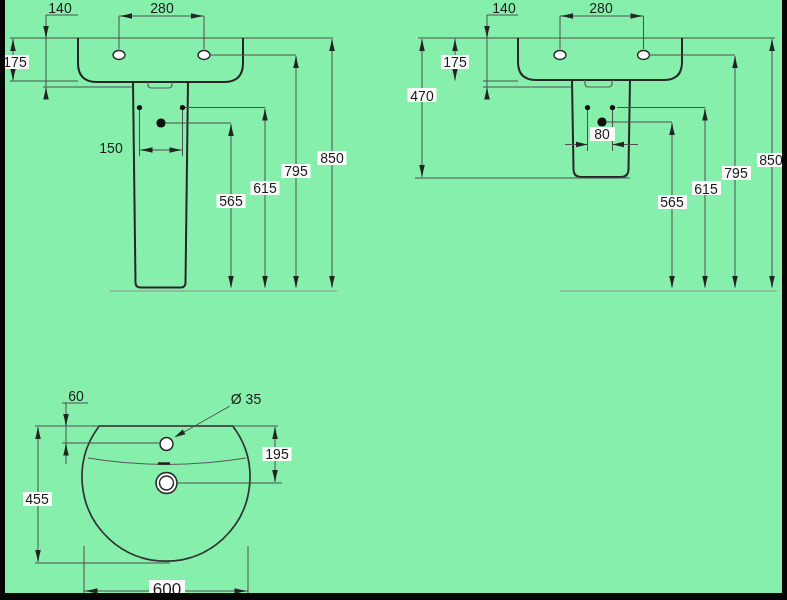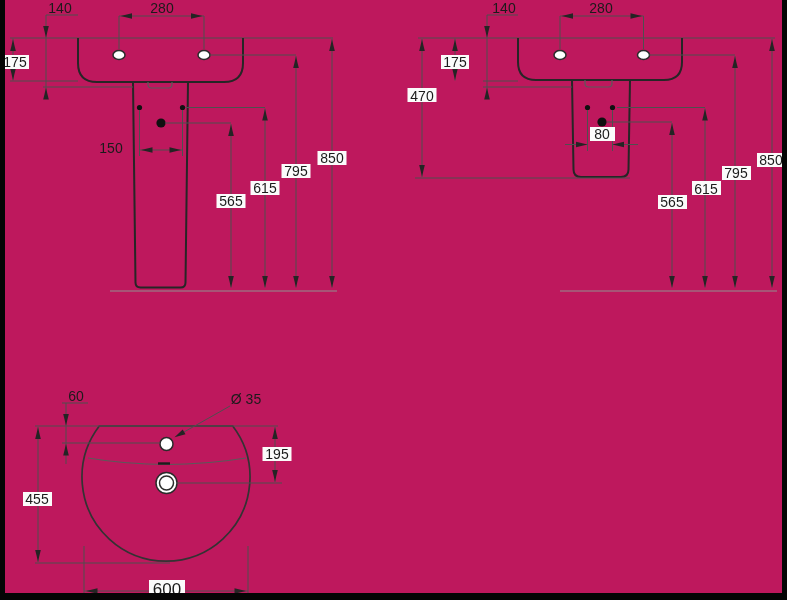--- a/index.html
+++ b/index.html
@@ -1,16 +1,16 @@
 <!DOCTYPE html>
 <html><head>
 <meta charset="utf-8">
 <style>
   html,body{margin:0;padding:0;background:#fbfbfb;}
-  .stage{position:relative;width:787px;height:600px;background:#be185d;overflow:hidden;
+  .stage{position:relative;width:787px;height:600px;background:#86efac;overflow:hidden;
          font-family:"Liberation Sans",sans-serif;}
   svg{display:block;}
   .t{font-family:"Liberation Sans",sans-serif;font-size:14px;fill:#1b1b1b;text-anchor:middle;}
   .t-big{font-size:17px;}
   .lblbg{fill:#fbfbfb;}
   .ext{stroke:#4f4f4f;stroke-width:1;fill:none;}
   .out{stroke:#262626;stroke-width:2;fill:none;}
   .out-med{stroke:#333333;stroke-width:1.7;fill:none;}
   .det{stroke:#5a5a5a;stroke-width:1.2;fill:none;}
   .gnd{stroke:#909090;stroke-width:1.1;fill:none;}

